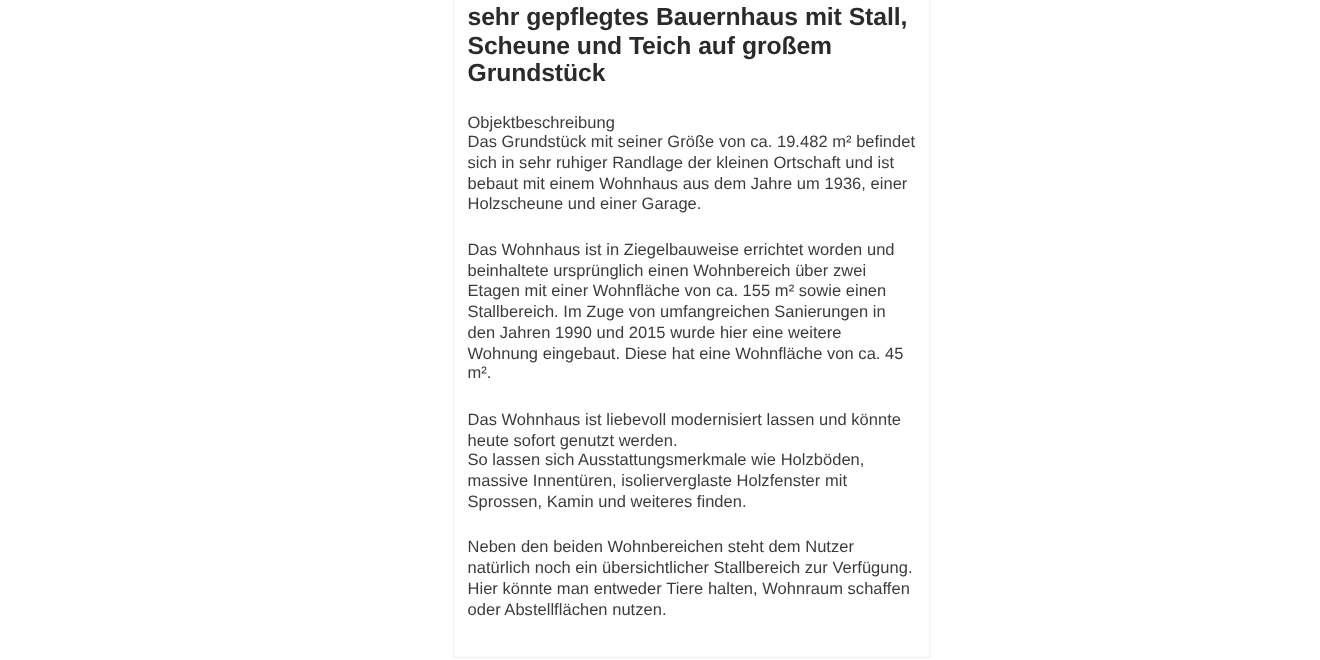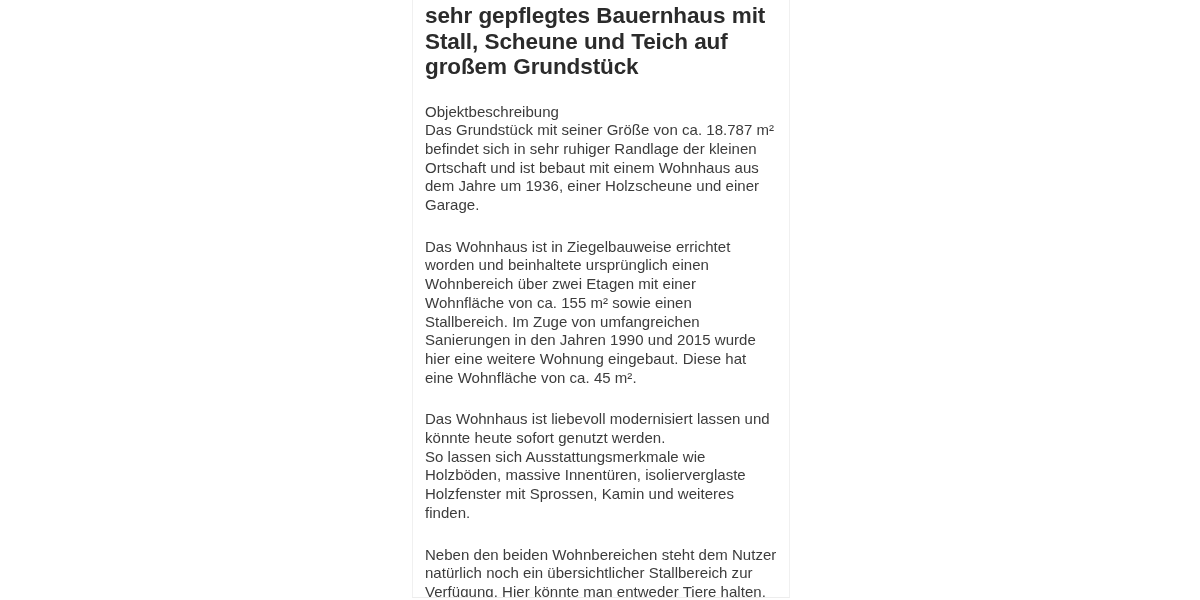--- a/index.html
+++ b/index.html
@@ -20,21 +20,21 @@
     width: 1200px;
     height: 600px;
     background: #ffffff;
   }
 
   
   .content-column {
     position: absolute;
     left: 412px;
     top: 0;
-    width: 378px;
+    width: 434px;
     height: 598px;
     box-sizing: border-box;
     border-left: 1px solid #f0f0f0;
     border-right: 1px solid #f0f0f0;
     border-bottom: 1px solid #ededed;
     background: #ffffff;
     padding: 0 12px;
     overflow: hidden;
   }
 
@@ -69,21 +69,21 @@
 </head>
 <body>
 
 <div class="page">
   <div class="content-column">
 
     <h1 class="listing-title">sehr gepflegtes Bauernhaus mit Stall, Scheune und Teich auf großem Grundstück</h1>
 
     <div class="description-body">
       <p class="description-paragraph">Objektbeschreibung
-Das Grundstück mit seiner Größe von ca. 18.787 m² befindet sich in sehr ruhiger Randlage der kleinen Ortschaft und ist bebaut mit einem Wohnhaus aus dem Jahre um 1936, einer Holzscheune und einer Garage.</p>
+Das Grundstück mit seiner Größe von ca. 19.482 m² befindet sich in sehr ruhiger Randlage der kleinen Ortschaft und ist bebaut mit einem Wohnhaus aus dem Jahre um 1936, einer Holzscheune und einer Garage.</p>
       <p class="description-paragraph">Das Wohnhaus ist in Ziegelbauweise errichtet worden und beinhaltete ursprünglich einen Wohnbereich über zwei Etagen mit einer Wohnfläche von ca. 155 m² sowie einen Stallbereich. Im Zuge von umfangreichen Sanierungen in den Jahren 1990 und 2015 wurde hier eine weitere Wohnung eingebaut. Diese hat eine Wohnfläche von ca. 45 m².</p>
       <p class="description-paragraph">Das Wohnhaus ist liebevoll modernisiert lassen und könnte heute sofort genutzt werden.
 So lassen sich Ausstattungsmerkmale wie Holzböden, massive Innentüren, isolierverglaste Holzfenster mit Sprossen, Kamin und weiteres finden.</p>
       <p class="description-paragraph">Neben den beiden Wohnbereichen steht dem Nutzer natürlich noch ein übersichtlicher Stallbereich zur Verfügung. Hier könnte man entweder Tiere halten, Wohnraum schaffen oder Abstellflächen nutzen.</p>
 
     </div>
 
   </div>
 </div>
 

